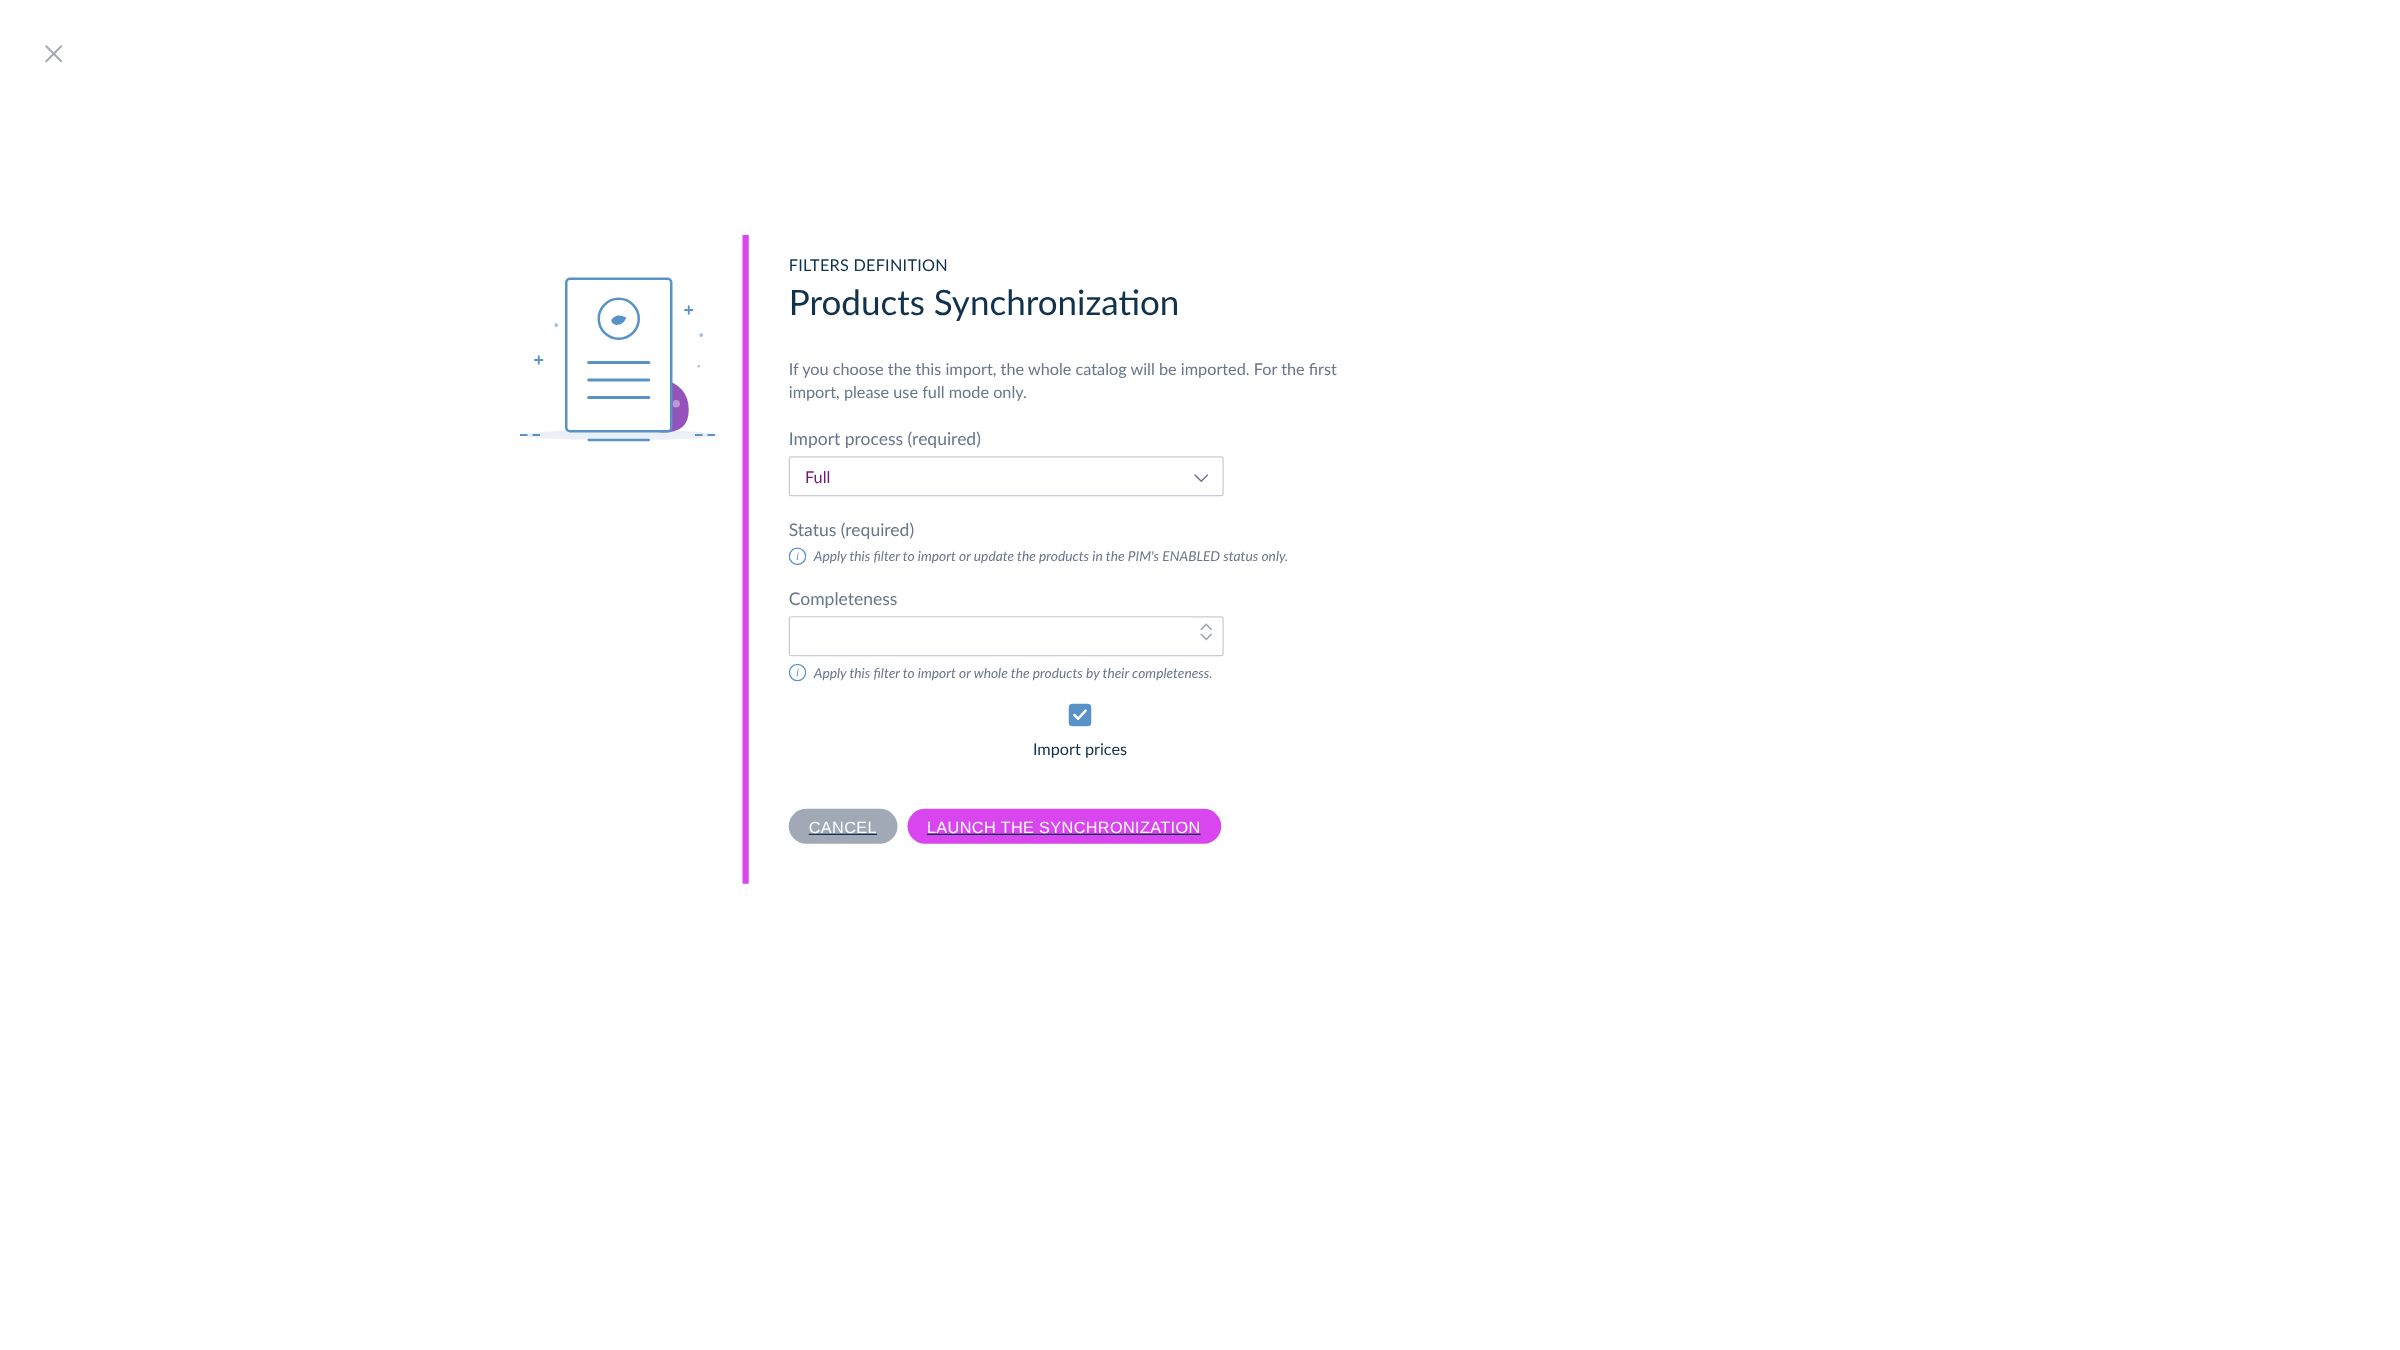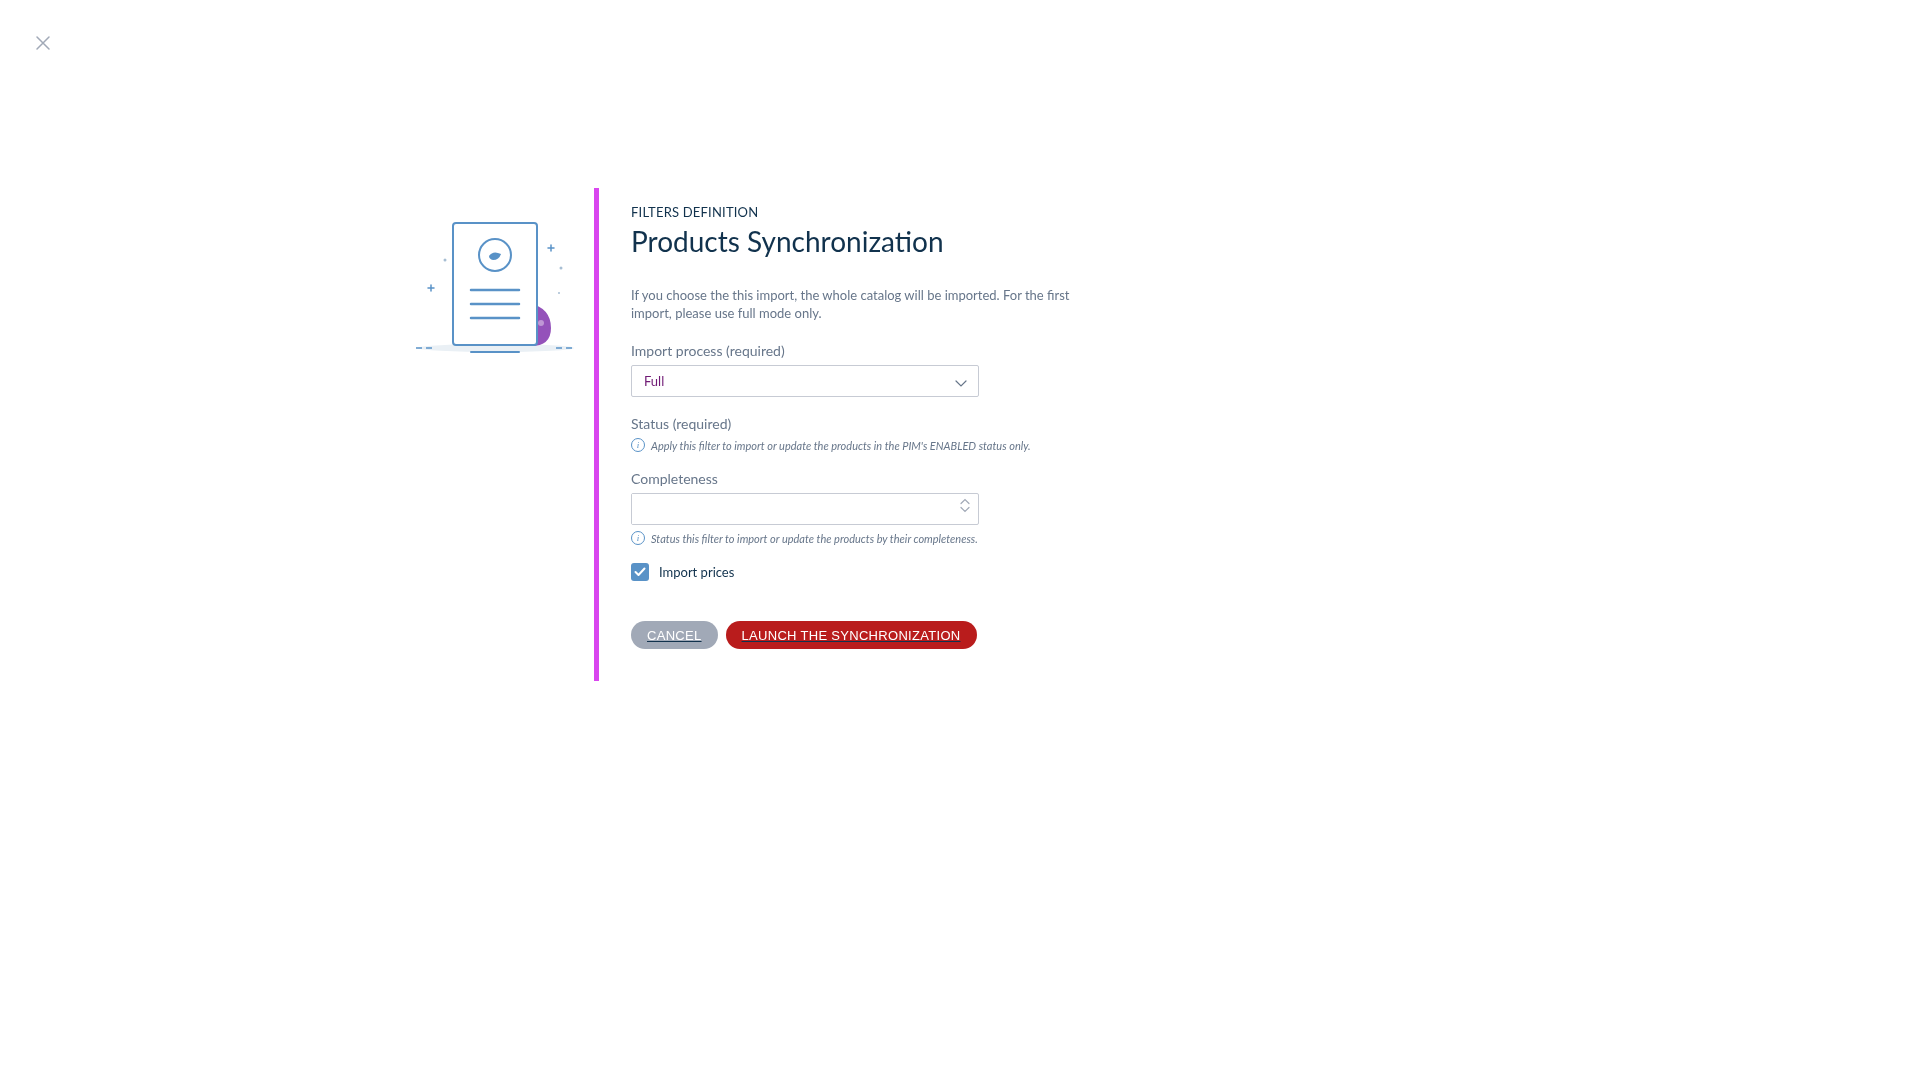--- a/index.html
+++ b/index.html
@@ -155,20 +155,21 @@
       font-style: italic;
       font-family: serif;
       flex-shrink: 0;
     }
     .checkbox-group {
       display: flex;
       align-items: center;
       gap: 10px;
       margin-top: 12px;
       margin-bottom: 40px;
+      flex-direction: column;
     }
     .checkbox {
       width: 18px;
       height: 18px;
       background: #5992c7;
       border-radius: 3px;
       display: flex;
       align-items: center;
       justify-content: center;
       cursor: pointer;
@@ -197,21 +198,21 @@
       cursor: pointer;
       display: inline-flex;
       align-items: center;
       letter-spacing: 0.3px;
     }
     .btn-cancel {
       background: #a1a9b7;
       color: #ffffff;
     }
     .btn-primary {
-      background: #b91c1c;
+      background: #d946ef;
       color: #ffffff;
     }
   </style>
 </head>
 <body>
 
 <div class="close-btn">
   <svg width="16" height="16" viewBox="0 0 16 16" fill="none">
     <path d="M2 2 L14 14 M14 2 L2 14" stroke="currentColor" stroke-width="1.5" stroke-linecap="round"></path>
   </svg>
@@ -288,21 +289,21 @@
           </span>
           <span class="stepper">
             <svg width="10" height="7" viewBox="0 0 10 7">
                 <path d="M1 1.5 L5 5.5 L9 1.5" stroke="currentColor" stroke-width="1.2" fill="none" stroke-linecap="round"></path>
               </svg>
           </span>
         </div>
       </div>
       <div class="help-text">
         <span class="info-icon">i</span>
-        <span>Status this filter to import or update the products by their completeness.</span>
+        <span>Apply this filter to import or whole the products by their completeness.</span>
       </div>
     </div>
 
     <div class="checkbox-group">
       <div class="checkbox">
         <svg width="12" height="10" viewBox="0 0 12 10">
             <path d="M1.5 5 L4.5 8 L10.5 1.5" stroke="currentColor" stroke-width="2" fill="none" stroke-linecap="round" stroke-linejoin="round"></path>
           </svg>
       </div>
       <span class="checkbox-label">Import prices</span>

